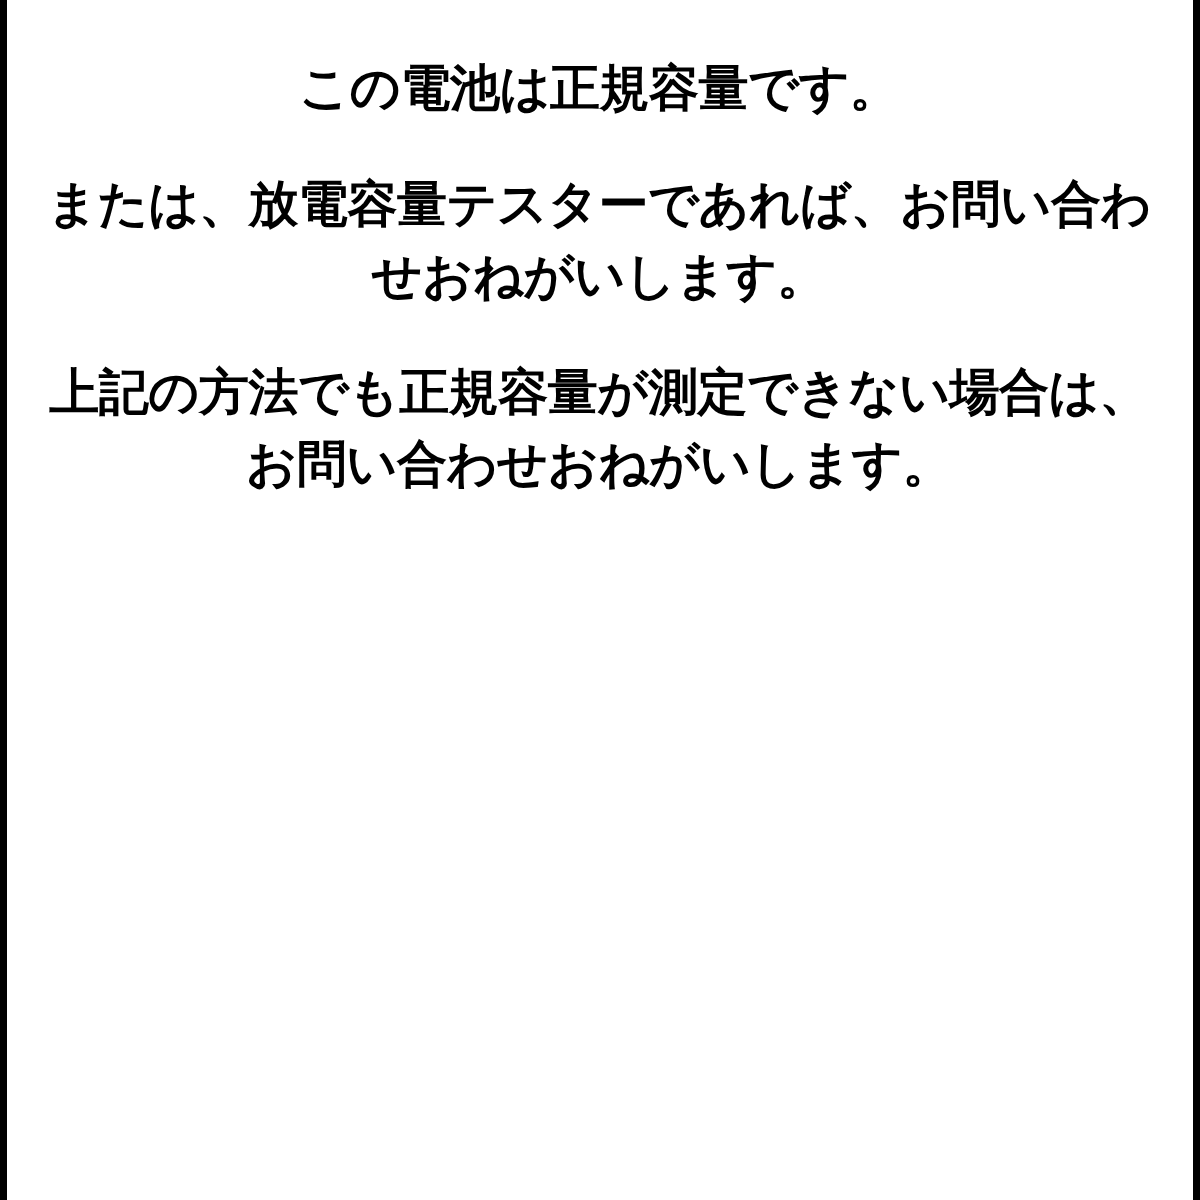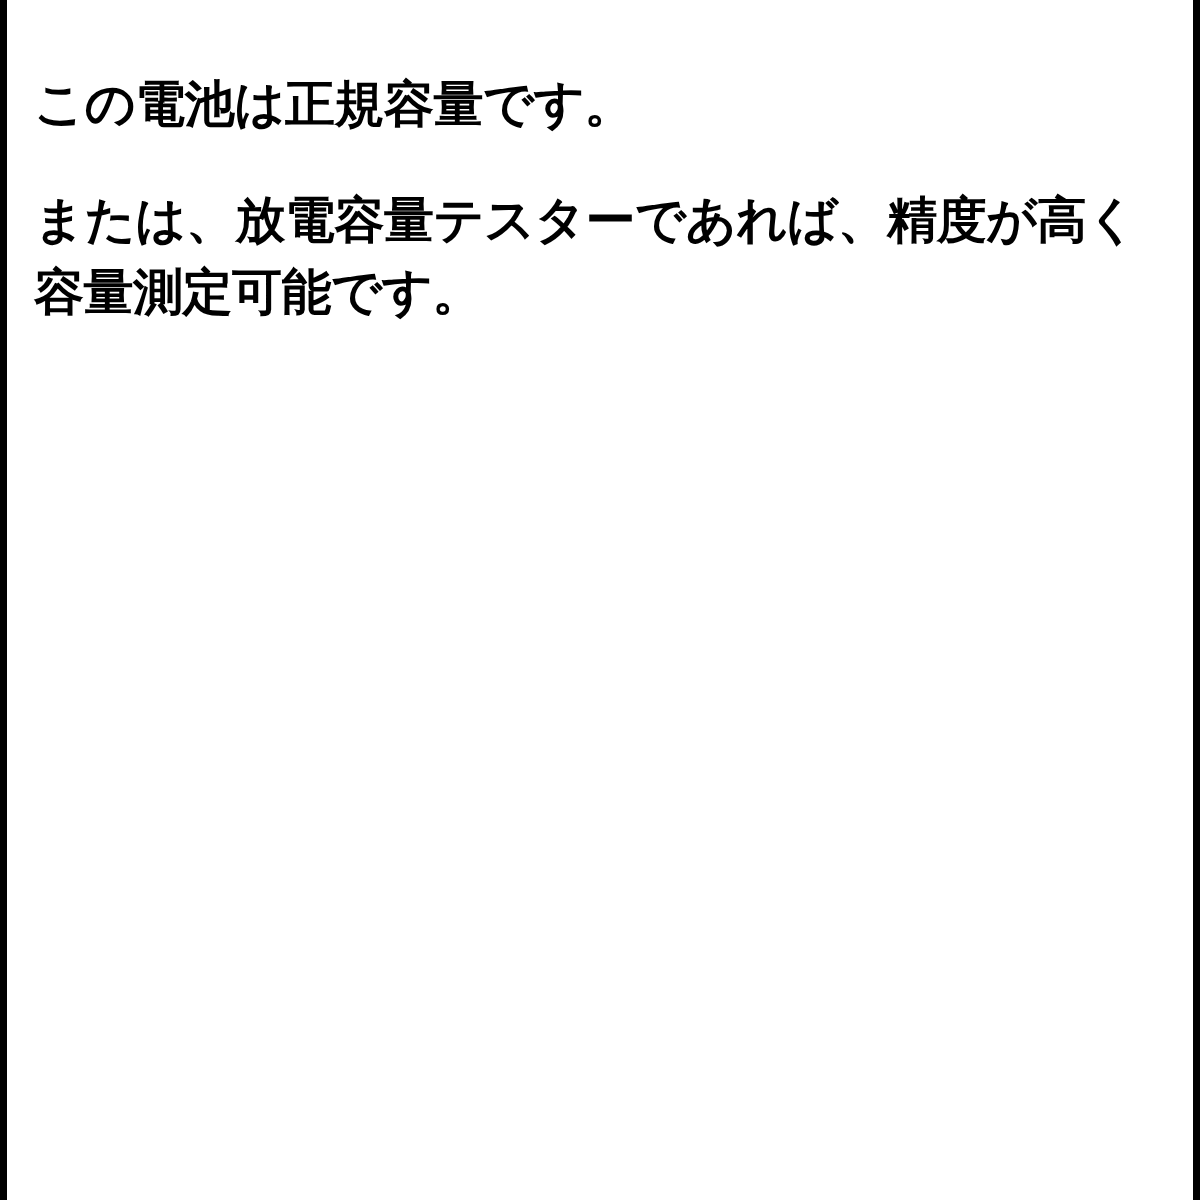--- a/index.html
+++ b/index.html
@@ -41,34 +41,36 @@
     left: 34px;
     top: 52px;
     width: 1130px;
     color: #000000;
     font-weight: 700;
     font-size: 50px;
     line-height: 1.44;
     letter-spacing: -0.5px;
   }
   .para {
-    margin: 16px 0 44px 0;
+    margin: 0 0 44px 0;
     white-space: pre-wrap;
     word-break: break-all;
+    text-align: center;
   }
   .para:last-child {
     margin-bottom: 0;
   }
 </style>
 </head>
 <body>
 
 <div class="page">
 
   <div class="edge-left"></div>
   <div class="edge-right"></div>
 
   <div class="content">
     <p class="para">この電池は正規容量です。</p>
-    <p class="para">または、放電容量テスターであれば、精度が高く容量測定可能です。</p>
+    <p class="para">または、放電容量テスターであれば、お問い合わせおねがいします。</p>
+    <p class="para">上記の方法でも正規容量が測定できない場合は、お問い合わせおねがいします。</p>
   </div>
 
 </div>
 
 </body></html>

